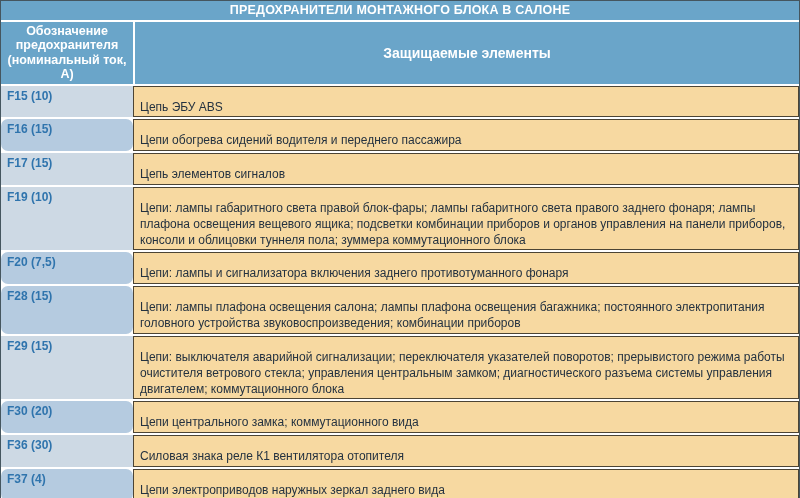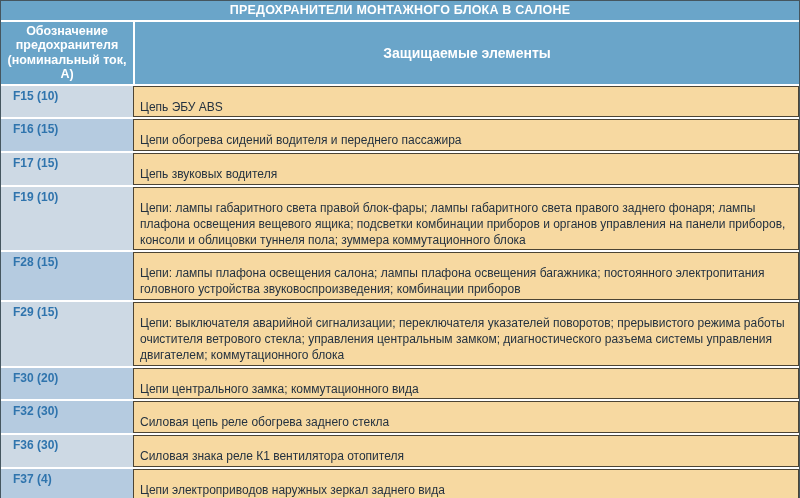--- a/index.html
+++ b/index.html
@@ -33,24 +33,24 @@
     width:132px; white-space:pre-line; padding:2px 1px;
   }
   .head-elems{
     background:var(--hdr); color:var(--hdr-text);
     font-weight:bold; font-size:14px; text-align:center; vertical-align:middle;
     border-left:2px solid #ffffff;
   }
   .fuse-cell{
     background:var(--fuse-light); color:var(--fuse-text);
     font-weight:bold; font-size:12px; line-height:1.3;
-    padding:2px 4px 2px 12px; vertical-align:top;
+    padding:2px 4px 2px 6px; vertical-align:top;
     border-top:1px solid transparent; border-bottom:1px solid transparent;
   }
-  tr.alt .fuse-cell{background:var(--fuse-dark);}
+  tr.alt .fuse-cell{background:var(--fuse-dark);border-radius:7px;}
   .desc-cell{
     background:var(--tan); color:var(--ink);
     font-size:12px; line-height:1.32;
     padding:13px 6px 1px 6px; vertical-align:middle;
     border:1px solid var(--sep);
   }
 </style>
 </head>
 <body>
 
@@ -72,41 +72,41 @@
           <tr>
             <td class="fuse-cell">F15 (10)</td>
             <td class="desc-cell">Цепь ЭБУ ABS</td>
           </tr>
           <tr class="alt">
             <td class="fuse-cell">F16 (15)</td>
             <td class="desc-cell">Цепи обогрева сидений водителя и переднего пассажира</td>
           </tr>
           <tr>
             <td class="fuse-cell">F17 (15)</td>
-            <td class="desc-cell">Цепь звуковых водителя</td>
+            <td class="desc-cell">Цепь элементов сигналов</td>
           </tr>
           <tr>
             <td class="fuse-cell">F19 (10)</td>
             <td class="desc-cell">Цепи: лампы габаритного света правой блок-фары; лампы габаритного света правого заднего фонаря; лампы плафона освещения вещевого ящика; подсветки комбинации приборов и органов управления на панели приборов, консоли и облицовки туннеля пола; зуммера коммутационного блока</td>
+          </tr>
+          <tr class="alt">
+            <td class="fuse-cell">F20 (7,5)</td>
+            <td class="desc-cell">Цепи: лампы и сигнализатора включения заднего противотуманного фонаря</td>
           </tr>
           <tr class="alt">
             <td class="fuse-cell">F28 (15)</td>
             <td class="desc-cell">Цепи: лампы плафона освещения салона; лампы плафона освещения багажника; постоянного электропитания головного устройства звуковоспроизведения; комбинации приборов</td>
           </tr>
           <tr>
             <td class="fuse-cell">F29 (15)</td>
             <td class="desc-cell">Цепи: выключателя аварийной сигнализации; переключателя указателей поворотов; прерывистого режима работы очистителя ветрового стекла; управления центральным замком; диагностического разъема системы управления двигателем; коммутационного блока</td>
           </tr>
           <tr class="alt">
             <td class="fuse-cell">F30 (20)</td>
             <td class="desc-cell">Цепи центрального замка; коммутационного вида</td>
-          </tr>
-          <tr class="alt">
-            <td class="fuse-cell">F32 (30)</td>
-            <td class="desc-cell">Силовая цепь реле обогрева заднего стекла</td>
           </tr>
           <tr>
             <td class="fuse-cell">F36 (30)</td>
             <td class="desc-cell">Силовая знака реле К1 вентилятора отопителя</td>
           </tr>
           <tr class="alt">
             <td class="fuse-cell">F37 (4)</td>
             <td class="desc-cell">Цепи электроприводов наружных зеркал заднего вида</td>
           </tr>
           <tr>

